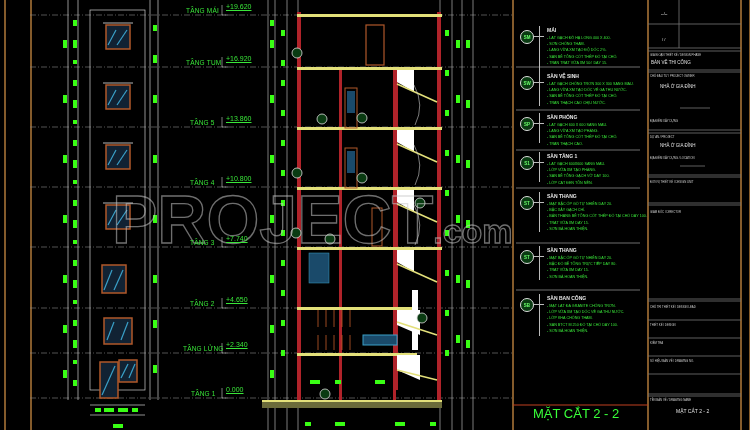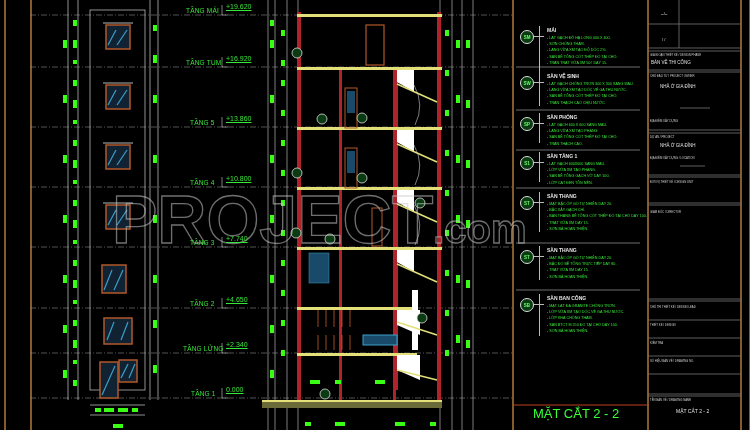--- a/index.html
+++ b/index.html
@@ -11,21 +11,21 @@
   .legend-item { position:absolute; left:0; width:130px; }
   .legend-item .badge { position:absolute; left:6px; top:0; width:12px; height:12px; border:1px solid #ddd; border-radius:50%; background:#0a3b12; color:#6aff6a; font-size:4.5px; display:flex; align-items:center; justify-content:center; font-weight:bold; }
   .legend-item .vline { position:absolute; left:25px; top:-4px; width:1px; height:46px; background:#bbb; }
   .legend-item .hline { position:absolute; left:20px; top:6px; width:10px; height:1px; background:#bbb; }
   .legend-item .title { position:absolute; left:33px; top:-3px; color:#e6e6e6; font-size:5px; font-weight:bold; }
   .legend-item .lines { position:absolute; left:33px; top:5px; }
   .legend-item .lines div { color:#39e639; font-size:3.7px; line-height:6.2px; white-space:nowrap; }
   .tb-small { position:absolute; left:2px; color:#cfcfcf; font-size:2.8px; white-space:nowrap; }
   .tb-big { position:absolute; color:#e0e0e0; font-size:4.5px; white-space:nowrap; }
   .watermark { position:absolute; left:112px; top:180px; font-family:"Liberation Sans", sans-serif; font-size:68px; font-weight:bold; color:transparent; -webkit-text-stroke:1.3px rgba(200,200,200,0.55); letter-spacing:0px; white-space:nowrap; }
-  .watermark .dom { font-size:40px; }
+  .watermark .dom { font-size:34px; }
   .main-title { position:absolute; left:533px; top:406px; color:#39ff39; font-size:13px; }
   .tb-title { position:absolute; left:676px; top:408px; color:#e0e0e0; font-size:5px; }
 </style>
 </head>
 <body>
 
 <svg class="svgwrap" viewBox="0 0 750 430" xmlns="http://www.w3.org/2000/svg">
 
   <g stroke="#b07a3a" stroke-width="1.5" fill="none">
     <line x1="5" y1="0" x2="5" y2="430"></line>

